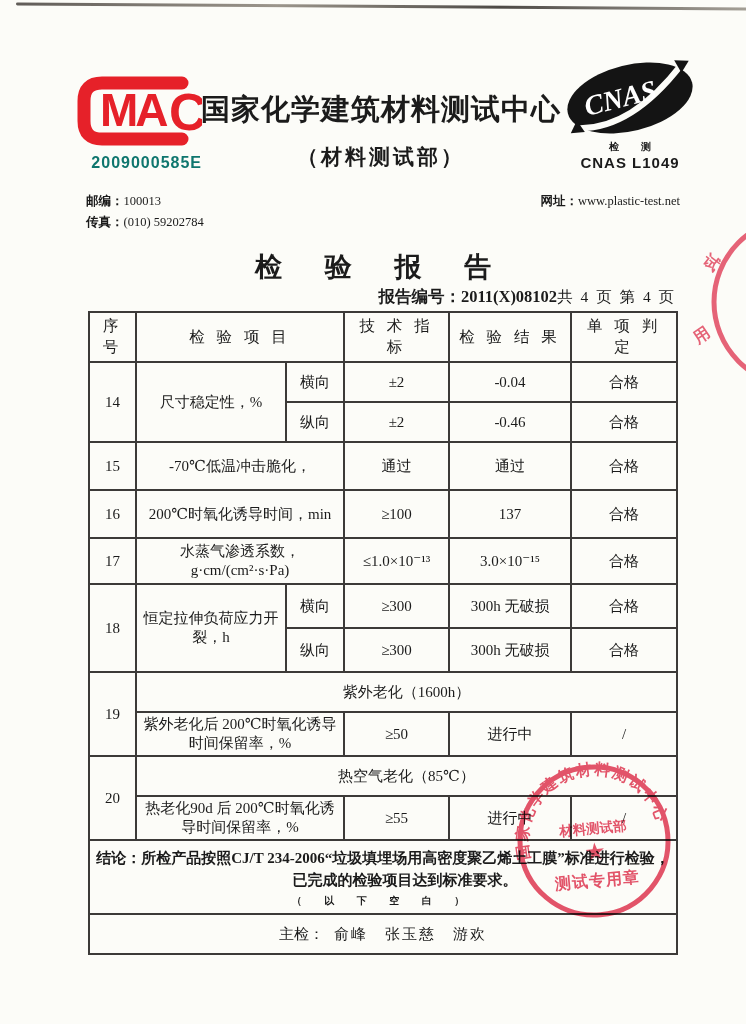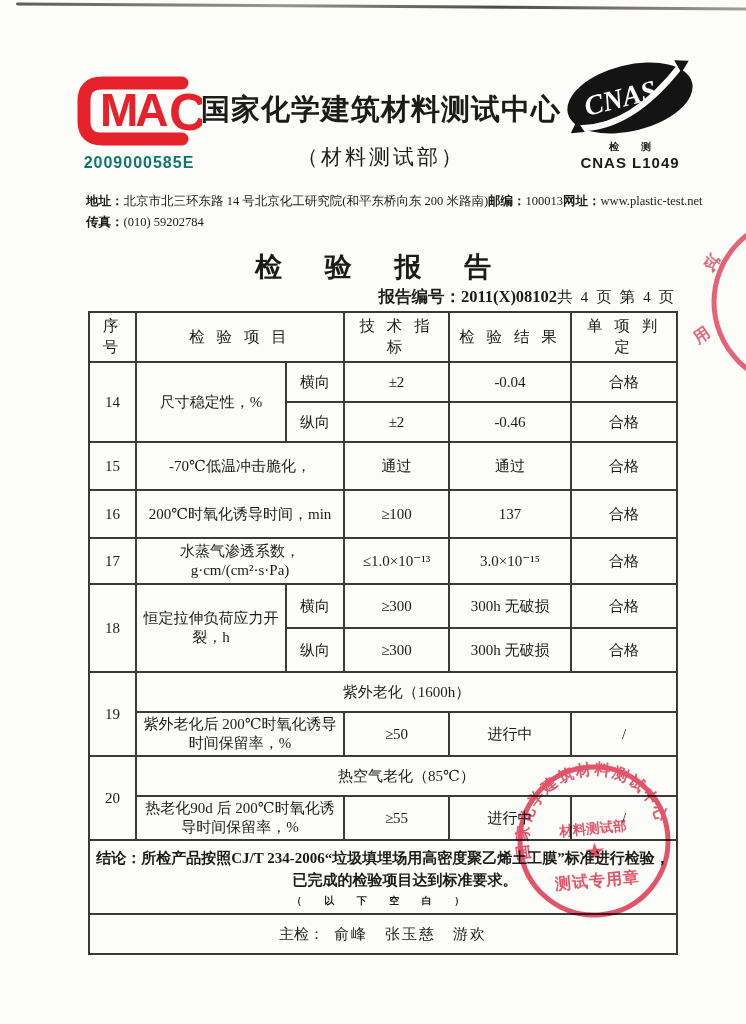--- a/index.html
+++ b/index.html
@@ -12,26 +12,26 @@
     overflow: hidden;
     font-family: "Liberation Serif", "DejaVu Serif", serif;
     color: #1b1b1b;
   }
   .scanline {
     position: absolute; top: 5px; left: 16px; width: 744px; height: 3px;
     background: linear-gradient(90deg,#45403c,#8a8378 35%,#2e2a26 65%,#9a948a);
     transform: rotate(0.4deg); border-radius: 2px; opacity: .85;
   }
   
-  .cma { position: absolute; left: 76px; top: 74px; width: 126px; text-align: center; }
+  .cma { position: absolute; left: 76px; top: 74px; width: 126px; text-align: right; }
   .cma .cert { margin-top: 2px; font-family: "Liberation Sans", sans-serif;
     font-weight: bold; font-size: 16px; letter-spacing: 1px; color: #0f766e; }
   .org { position: absolute; left: 198px; top: 90px; width: 366px; text-align: center; }
   .org .name { font-size: 29px; font-weight: bold; letter-spacing: 1px; white-space: nowrap; }
-  .org .dept { margin-top: 13px; font-size: 21px; font-weight: normal; letter-spacing: 3px; }
+  .org .dept { margin-top: 13px; font-size: 21px; font-weight: bold; letter-spacing: 3px; }
   .cnas { position: absolute; left: 556px; top: 58px; width: 148px; text-align: center; }
   .cnas .tag { margin-top: -2px; font-size: 10px; font-weight: bold; letter-spacing: 6px; text-indent: 6px; }
   .cnas .cert { font-family: "Liberation Sans", sans-serif; font-size: 15px; font-weight: bold; letter-spacing: 1px; }
   
   .contact { position: absolute; left: 86px; top: 191px; width: 594px;
     font-size: 12.5px; line-height: 21px; }
   .contact .row { display: flex; justify-content: space-between; white-space: nowrap; }
   .contact b { font-weight: bold; }
   
   .rtitle { position: absolute; top: 249px; left: 0; width: 100%; text-align: center;
@@ -93,21 +93,20 @@
         <path d="M 22,62 l -14,-2 9,-11 z" fill="#141414"></path>
         <text x="28" y="47" font-size="28" font-weight="bold" font-style="italic" font-family="Liberation Serif, serif" fill="#ffffff">CNAS</text>
       </g>
     </svg>
     <div class="tag">检　测</div>
     <div class="cert">CNAS L1049</div>
   </div>
 
   <div class="contact">
     <div class="row">
-      <span><b>地址：</b><span>北京市北三环东路 14 号北京化工研究院(和平东桥向东 200 米路南)</span></span>
       <span><b>邮编：</b><span>100013</span></span>
       <span><b>网址：</b><span>www.plastic-test.net</span></span>
     </div>
     <div class="row">
       <span><b>传真：</b><span>(010) 59202784</span></span>
     </div>
   </div>
 
   <div class="rtitle">检 验 报 告</div>
   <div class="repline">

